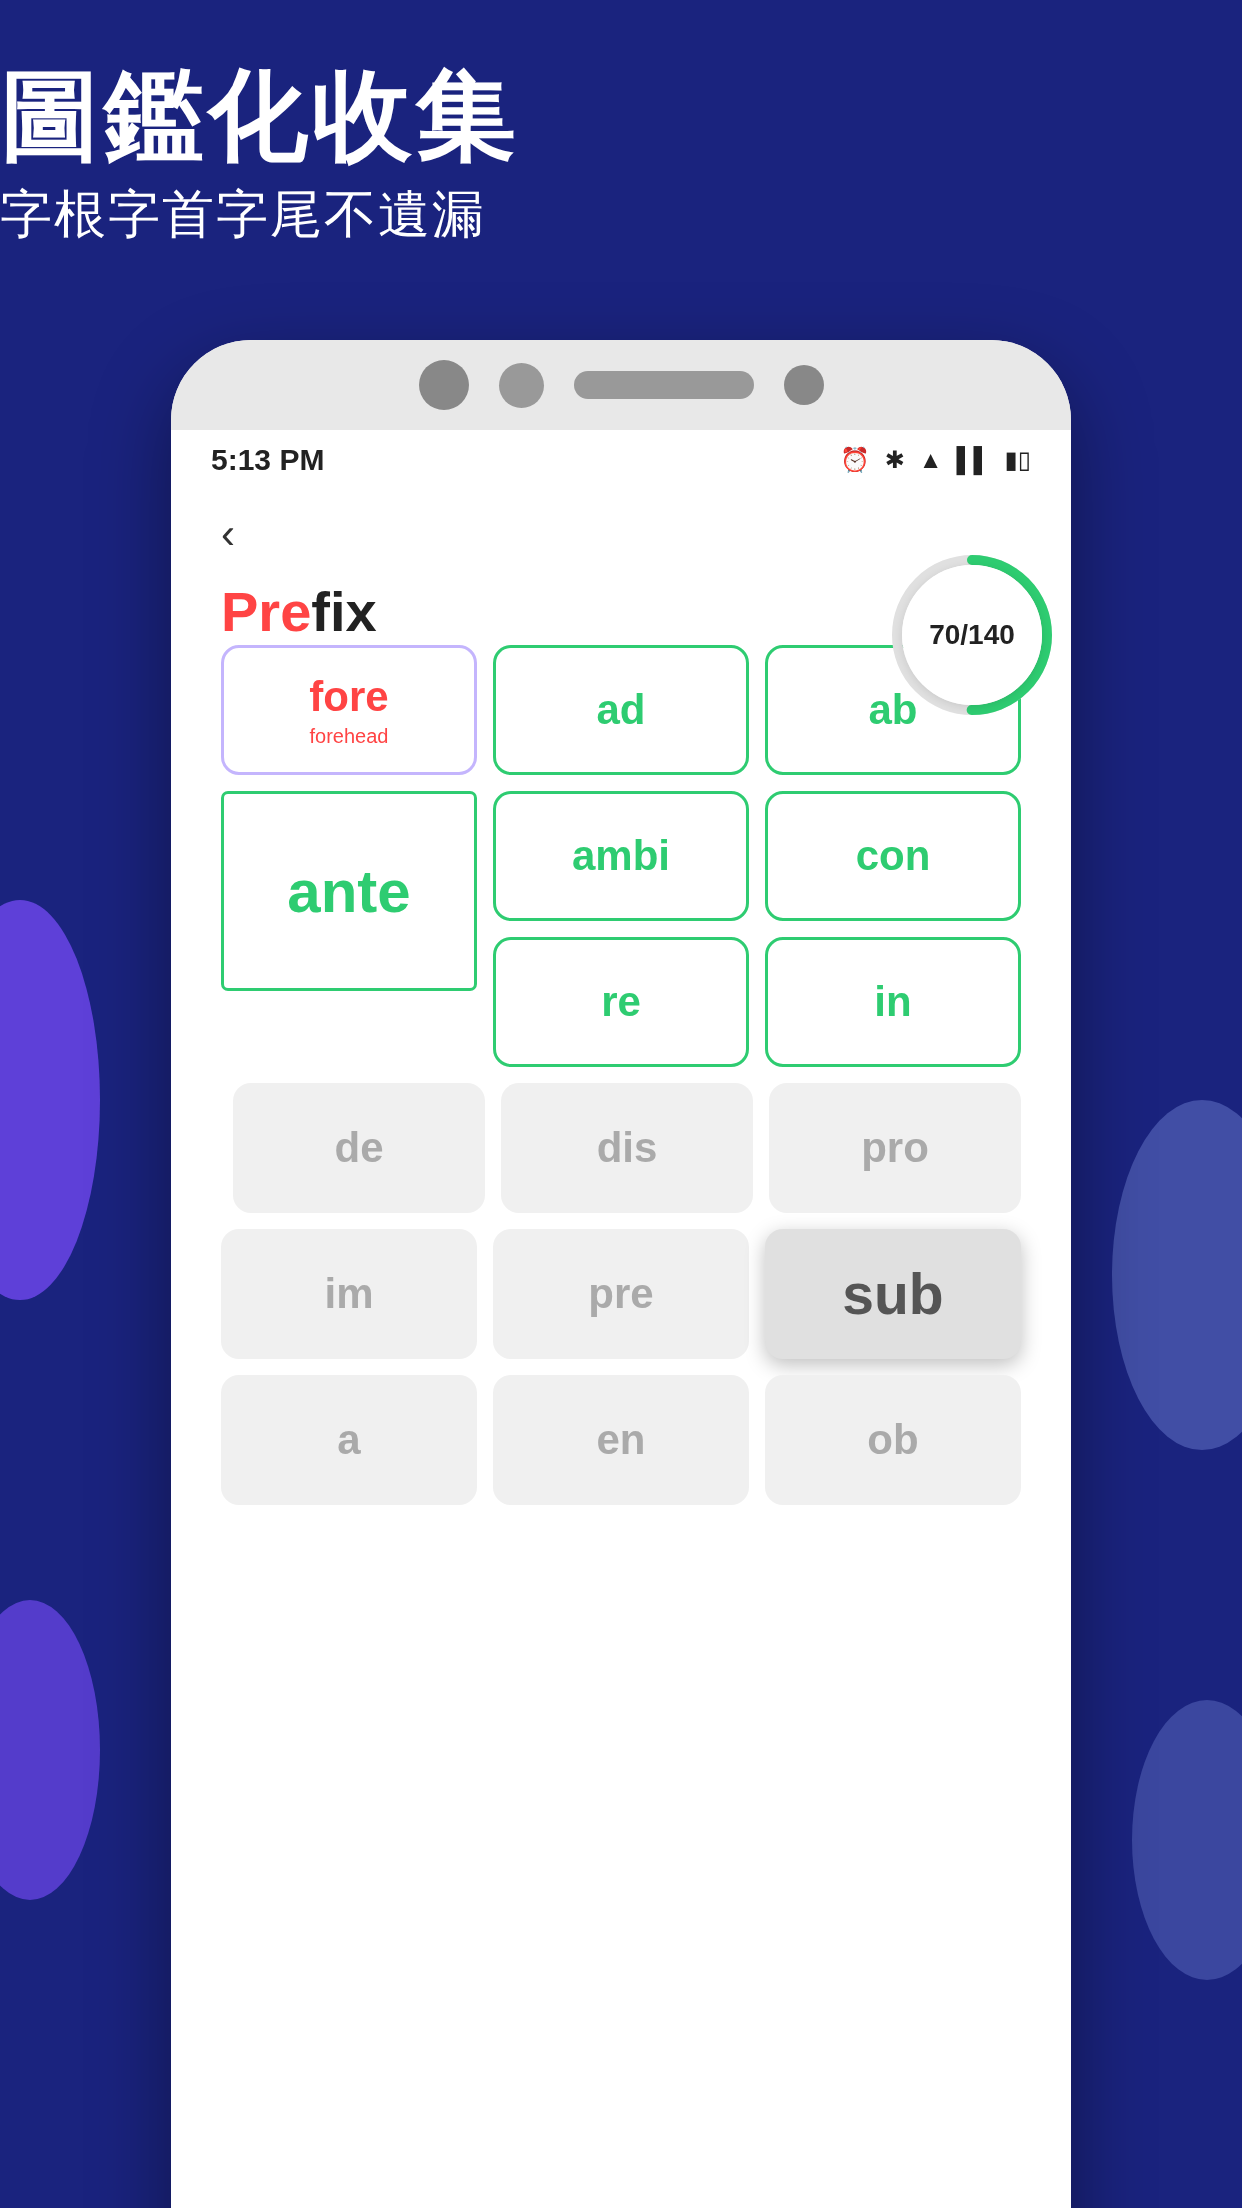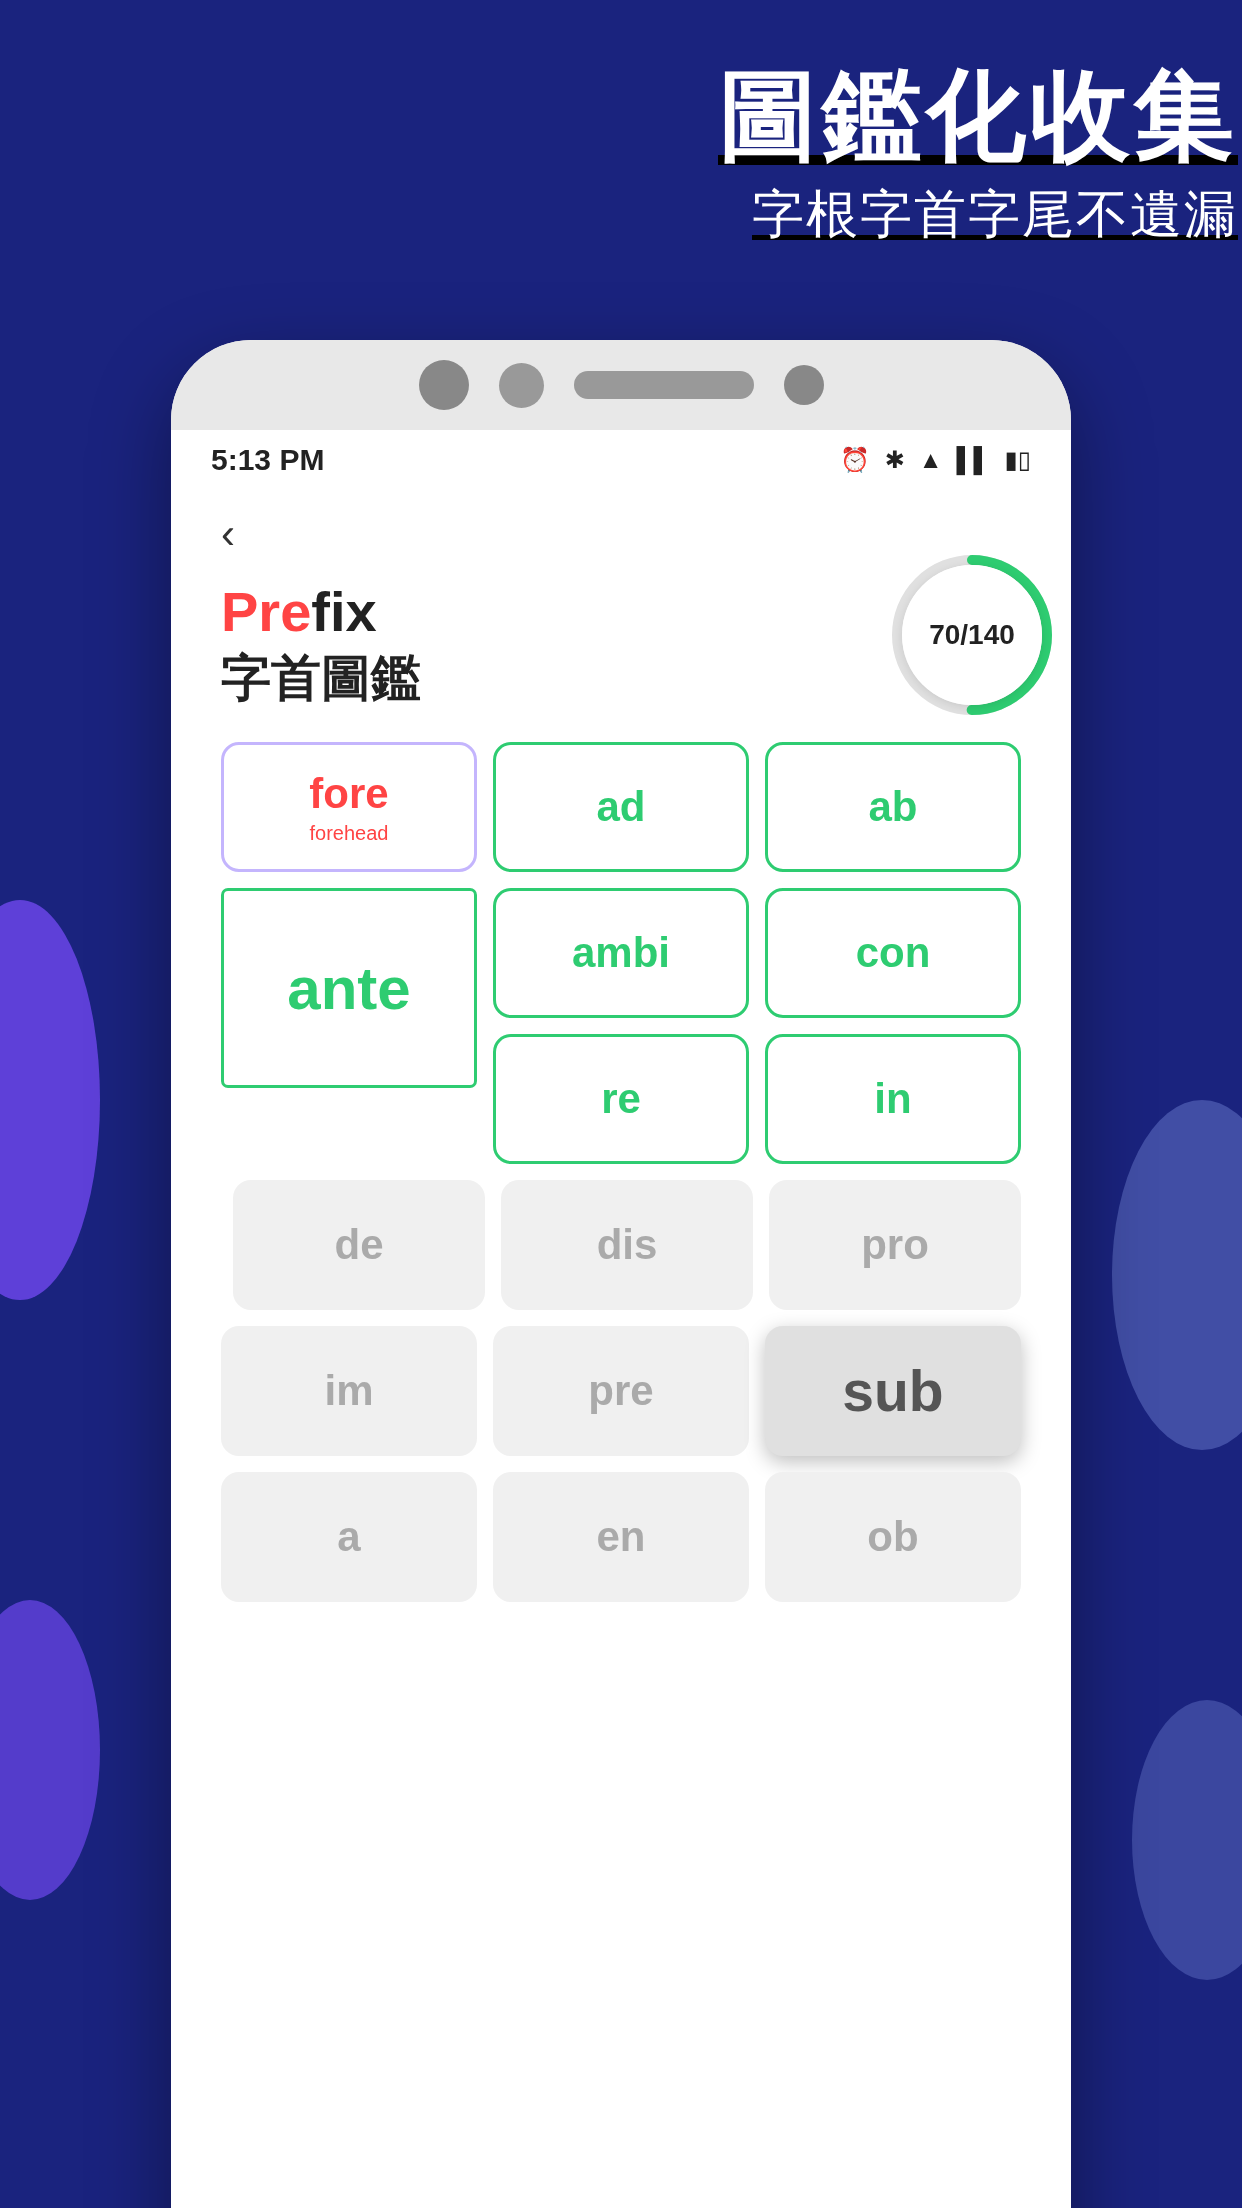--- a/index.html
+++ b/index.html
@@ -58,24 +58,23 @@
       border-radius: 50%;
       opacity: 0.5;
       z-index: 0;
     }
 
     
     .header-section {
       position: absolute;
       top: 60px;
       left: 0;
-      right: 4px;
-      text-align: right;
+      right: 13px;
+      text-align: left;
       z-index: 1;
-      text-decoration: underline;
     }
     .header-title {
       font-size: 100px;
       font-weight: 900;
       color: #ffffff;
       letter-spacing: 4px;
       line-height: 1.1;
     }
     .header-subtitle {
       font-size: 52px;
@@ -317,21 +316,20 @@
     </div>
 
     <div class="app-content">
       
       <div class="back-button">‹</div>
 
       
       <div class="page-title-en">
         <span class="pre">Pre</span><span class="fix">fix</span>
       </div>
-      <div class="page-title-zh">字首圖鑑</div>
 
       
       <div class="progress-circle-container">
         <svg class="progress-circle-bg" viewBox="0 0 170 170">
           <circle cx="85" cy="85" r="75" fill="none" stroke="#e0e0e0" stroke-width="10"></circle>
           <circle cx="85" cy="85" r="75" fill="none" stroke="#2ecc71" stroke-width="10" stroke-dasharray="235.6 471.2" stroke-dashoffset="0" stroke-linecap="round" transform="rotate(-90 85 85)"></circle>
         </svg>
         <div class="progress-circle-inner">
           <span>70/140</span>
         </div>

